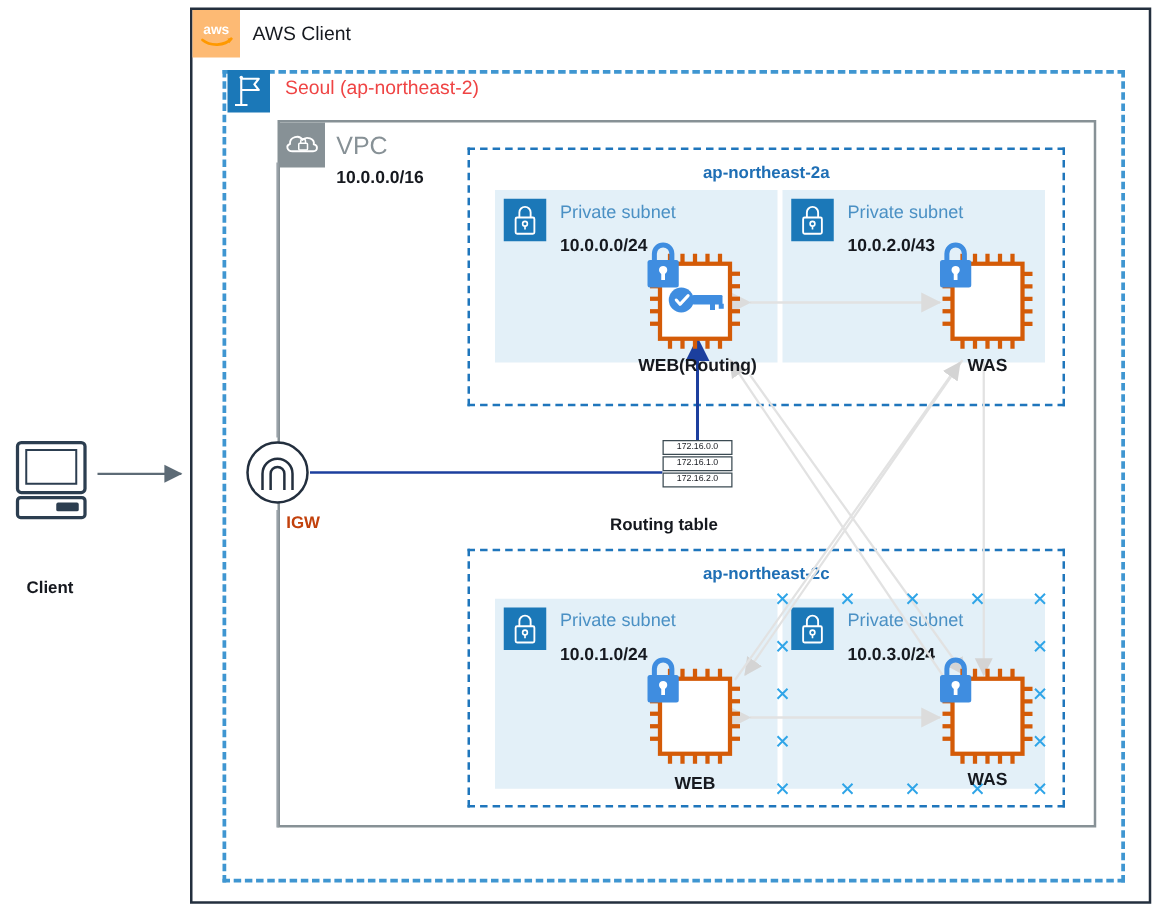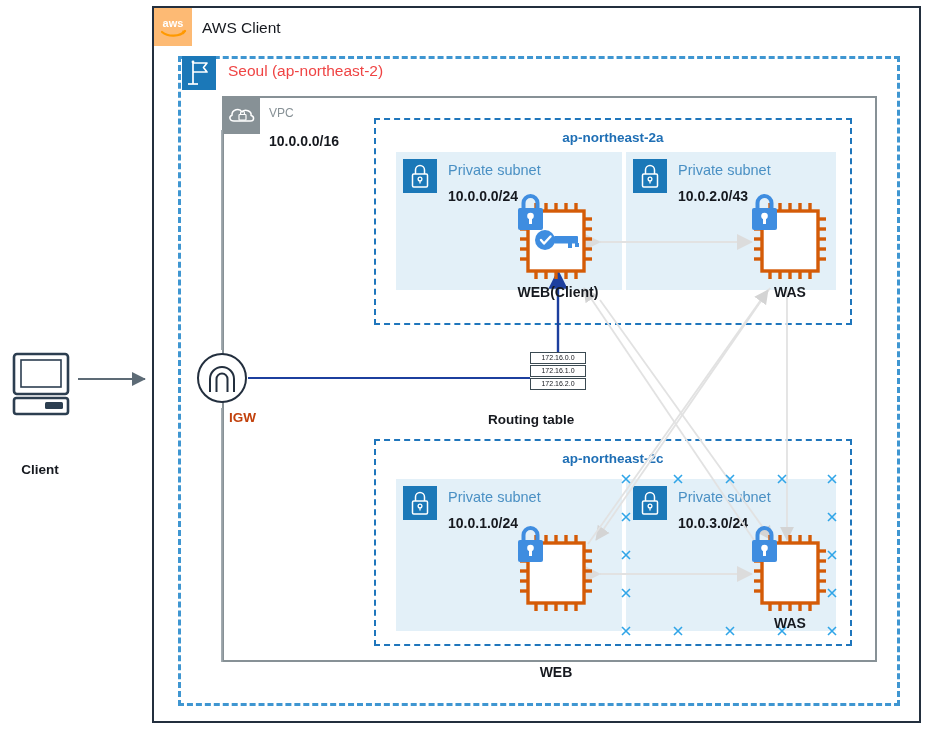--- a/index.html
+++ b/index.html
@@ -19,21 +19,21 @@
   
   .subnet{background:#e3f0f8;}
   .subnet-label{position:absolute;left:52px;top:10px;font-size:14.5px;color:#4a90c4;white-space:nowrap;}
   .subnet-cidr{position:absolute;left:52px;top:36px;font-size:14px;font-weight:bold;color:#16191f;white-space:nowrap;}
   .subnet-ico{position:absolute;left:7px;top:7px;width:34px;height:34px;background:#1b78b8;}
 
   
   .region-ico{left:182px;top:56px;width:34px;height:34px;background:#1b78b8;}
   .region-text{left:228px;top:62px;font-size:15.5px;color:#ef4444;}
   .vpc-ico{left:224px;top:98px;width:36px;height:36px;background:#879196;}
-  .vpc-text{left:269px;top:106px;font-size:12px;color:#879196;}
+  .vpc-text{left:269px;top:106px;font-size:20px;color:#879196;}
   .vpc-cidr{left:269px;top:133px;font-size:14px;font-weight:bold;color:#16191f;}
   .cloud-ico{left:154px;top:8px;width:38px;height:38px;background:#fdba74;}
   .cloud-text{left:202px;top:19px;font-size:15.5px;color:#16191f;}
 
   
   .node-label{position:absolute;font-size:14px;font-weight:bold;color:#16191f;text-align:center;white-space:nowrap;}
 
   
   #routing-table{left:530px;top:352px;width:56px;}
   .rt-row{width:56px;height:12px;border:1.4px solid #3b4a52;background:#ffffff;box-sizing:border-box;
@@ -374,23 +374,23 @@
       </g>
     <g>
         <path d="M778 627 l8 8 M786 627 l-8 8"></path>
       </g>
     <g>
         <path d="M828 627 l8 8 M836 627 l-8 8"></path>
       </g>
   </g>
 </svg>
 
-<div class="node-label abs" style="left:486px;top:284px;width:144px;">WEB(Client)</div>
+<div class="node-label abs" style="left:486px;top:284px;width:144px;">WEB(Routing)</div>
 <div class="node-label abs" style="left:740px;top:284px;width:100px;">WAS</div>
-<div class="node-label abs" style="left:506px;top:618px;width:100px;margin-top:46px;">WEB</div>
+<div class="node-label abs" style="left:506px;top:618px;width:100px;">WEB</div>
 <div class="node-label abs" style="left:740px;top:615px;width:100px;">WAS</div>
 
 <div class="abs" id="client-label">Client</div>
 <div class="abs" id="igw-label">IGW</div>
 
 <div class="abs" id="routing-table">
   <div class="rt-row">172.16.0.0</div>
   <div class="rt-row">172.16.1.0</div>
   <div class="rt-row">172.16.2.0</div>
 </div>

